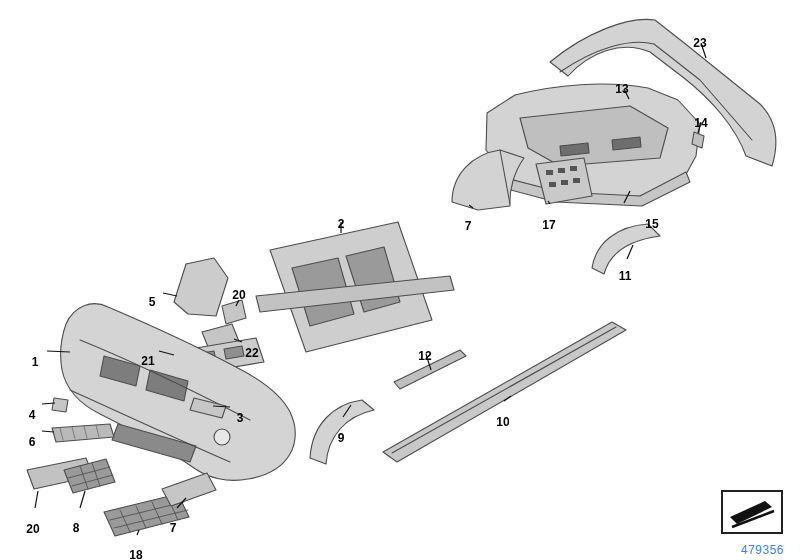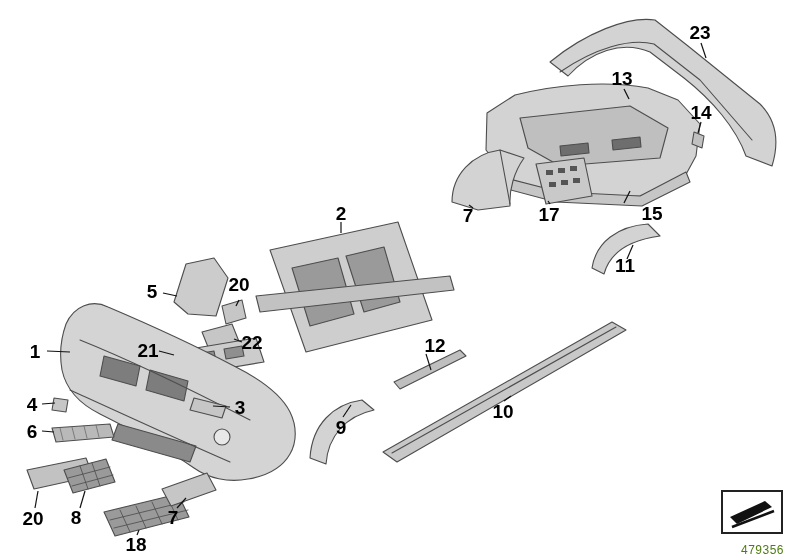--- a/index.html
+++ b/index.html
@@ -3,26 +3,26 @@
 <meta charset="utf-8">
 <style>
   html,body{margin:0;padding:0;background:#fff;}
   .stage{
     position:relative;width:800px;height:560px;background:#ffffff;
     font-family:"Liberation Sans",sans-serif;overflow:hidden;
   }
   svg.illustration{position:absolute;left:0;top:0;}
   .callout{
     position:absolute;transform:translate(-50%,-50%);
-    font-weight:bold;font-size:19px;color:#000;line-height:1;
-    user-select:none;white-space:nowrap;
+    font-weight:bold;font-size:12px;color:#000;line-height:1;
+    user-select:none;white-space:nowrap;margin-top:11px;
   }
   .doc-number{
     position:absolute;right:16px;bottom:3px;
-    font-size:12px;color:#4d7c0f;letter-spacing:.5px;
+    font-size:12px;color:#3b82f6;letter-spacing:.5px;
   }
   .legend-box{
     position:absolute;right:17px;bottom:26px;width:62px;height:44px;
     border:2px solid #222;background:#fff;box-sizing:border-box;
   }
   .legend-box svg{display:block;}
 </style>
 </head>
 <body>
 
@@ -137,21 +137,21 @@
   <div class="callout" style="left:341px;top:213px">2</div>
   <div class="callout" style="left:240px;top:407px">3</div>
   <div class="callout" style="left:32px;top:404px">4</div>
   <div class="callout" style="left:152px;top:291px">5</div>
   <div class="callout" style="left:32px;top:431px">6</div>
   <div class="callout" style="left:173px;top:517px">7</div>
   <div class="callout" style="left:76px;top:517px">8</div>
   <div class="callout" style="left:341px;top:427px">9</div>
   <div class="callout" style="left:503px;top:411px">10</div>
   <div class="callout" style="left:625px;top:265px">11</div>
-  <div class="callout" style="left:435px;top:345px">12</div>
+  <div class="callout" style="left:425px;top:345px">12</div>
   <div class="callout" style="left:622px;top:78px">13</div>
   <div class="callout" style="left:701px;top:112px">14</div>
   <div class="callout" style="left:652px;top:213px">15</div>
   <div class="callout" style="left:468px;top:215px">7</div>
   <div class="callout" style="left:549px;top:214px">17</div>
   <div class="callout" style="left:136px;top:544px">18</div>
   <div class="callout" style="left:33px;top:518px">20</div>
   <div class="callout" style="left:239px;top:284px">20</div>
   <div class="callout" style="left:148px;top:350px">21</div>
   <div class="callout" style="left:252px;top:342px">22</div>

